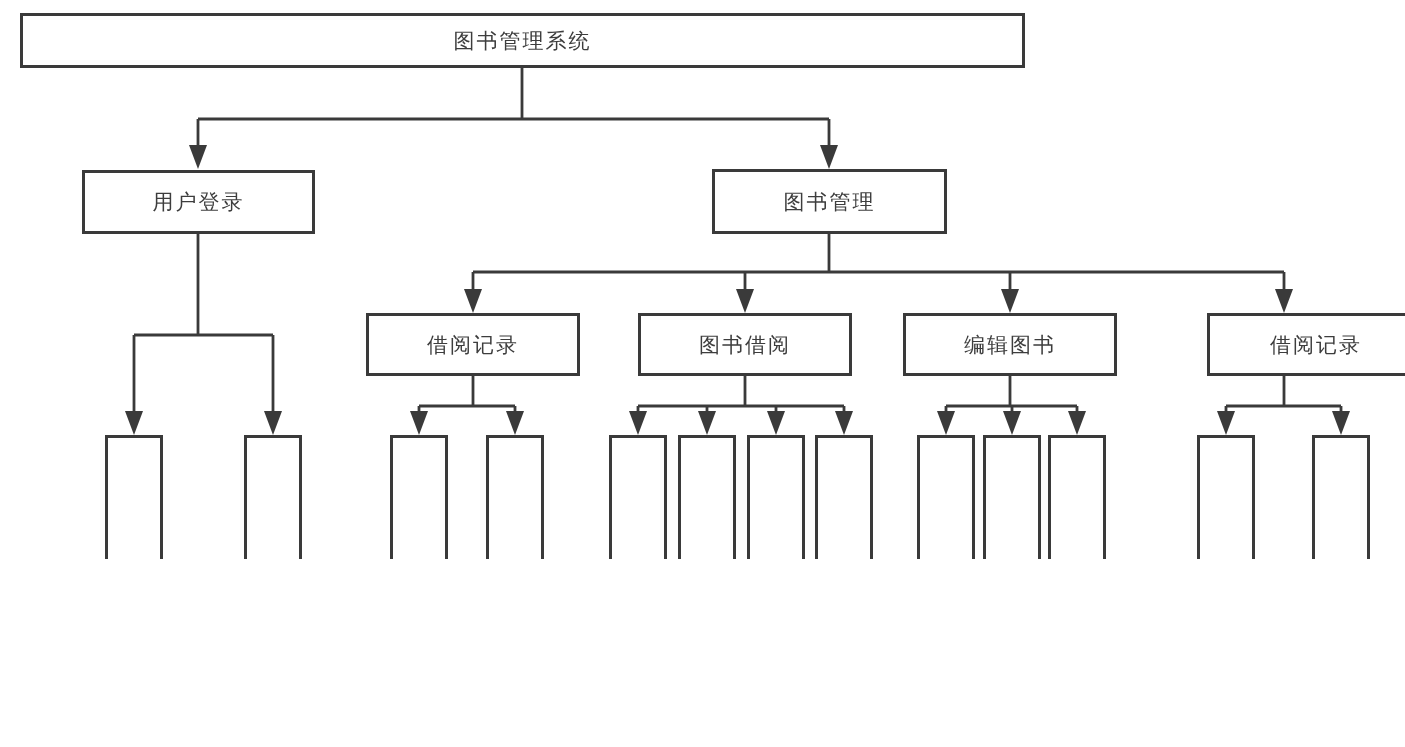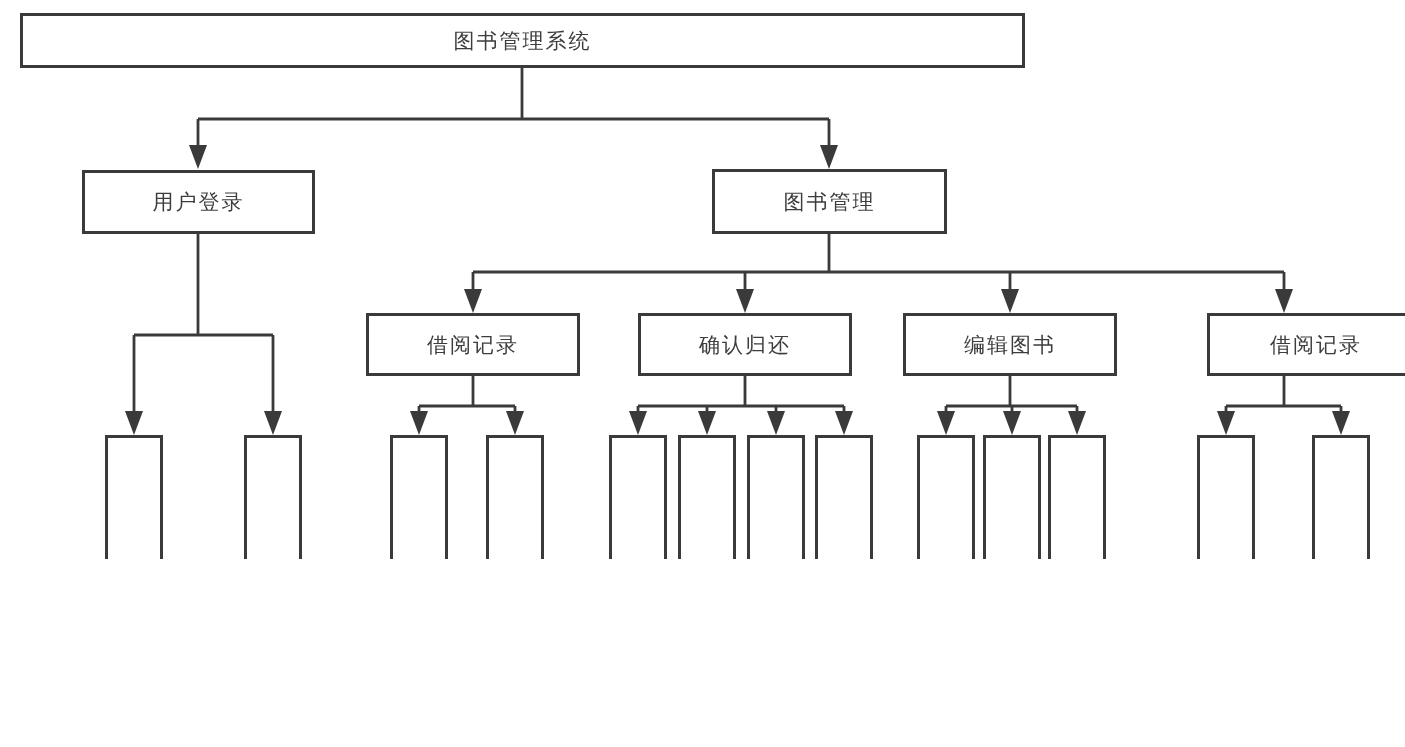--- a/index.html
+++ b/index.html
@@ -95,21 +95,21 @@
       <polygon points="1332,411 1350,411 1341,435"></polygon>
     </g>
   </svg>
 
   <div class="node" style="left:20px;top:13px;width:1005px;height:55px">图书管理系统</div>
 
   <div class="node" style="left:82px;top:170px;width:233px;height:64px">用户登录</div>
   <div class="node" style="left:712px;top:169px;width:235px;height:65px">图书管理</div>
 
   <div class="node" style="left:366px;top:313px;width:214px;height:63px">借阅记录</div>
-  <div class="node" style="left:638px;top:313px;width:214px;height:63px">确认归还</div>
+  <div class="node" style="left:638px;top:313px;width:214px;height:63px">图书借阅</div>
   <div class="node" style="left:903px;top:313px;width:214px;height:63px">编辑图书</div>
   <div class="node" style="left:1207px;top:313px;width:218px;height:63px">借阅记录</div>
 
   <div class="leaf" style="left:105px">用户登录</div>
   <div class="leaf" style="left:244px">注销登录</div>
 
   <div class="leaf" style="left:390px">查询图书</div>
   <div class="leaf" style="left:486px">借阅图书</div>
 
   <div class="leaf" style="left:609px">查询图书</div>

